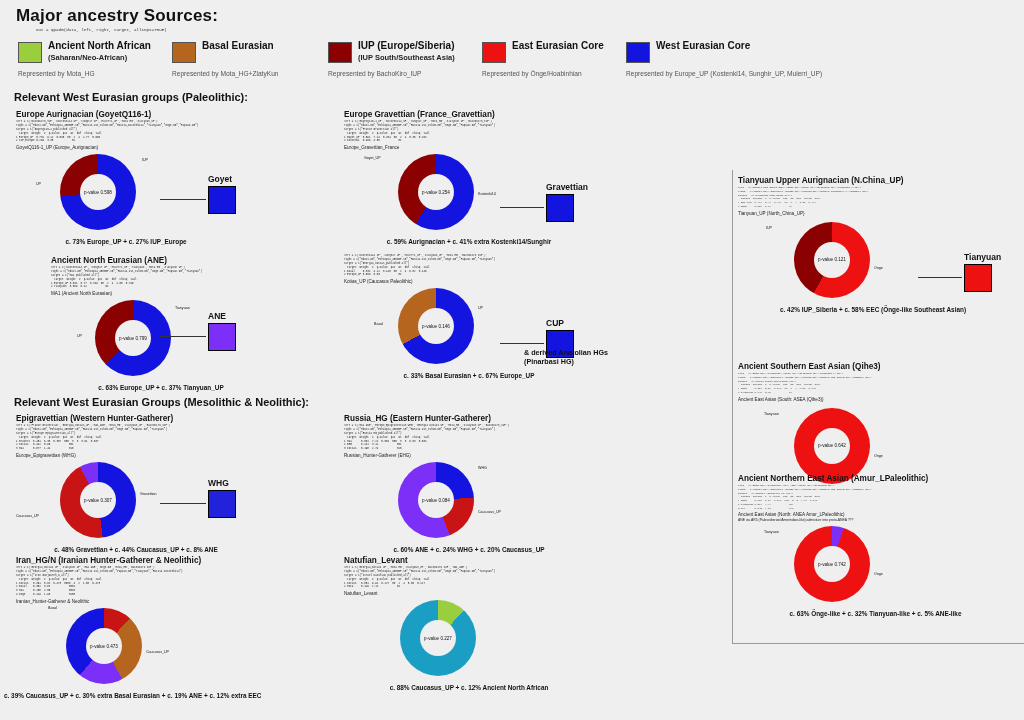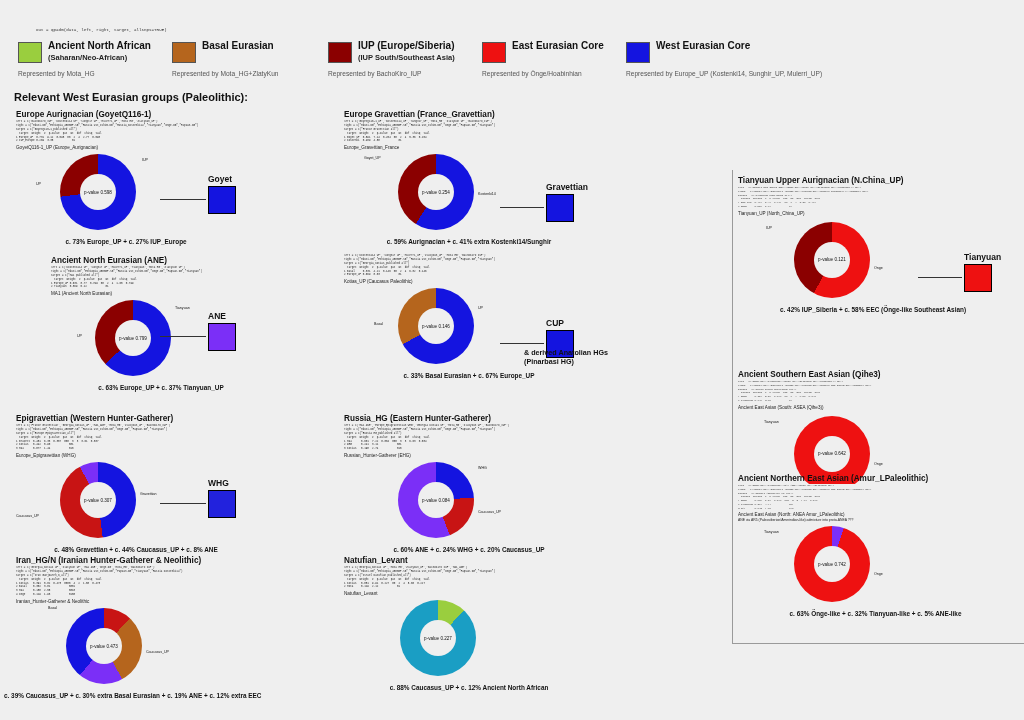--- a/index.html
+++ b/index.html
@@ -88,20 +88,21 @@
   .leader{position:absolute;background:#333;}
 
   
   .vline{position:absolute;background:#9a9a9a;width:1px;}
 </style>
 </head>
 <body>
 
 <div class="page">
 
+  <div class="main-title">Major ancestry Sources:</div>
   <div class="code-top">out = qpadm(data, left, right, target, allsnps=TRUE)</div>
 
   <div class="legend">
     <div class="leg" style="left:0px;">
       <div class="sw" style="background:#9ace3e;"></div>
       <div class="nm">Ancient North African</div>
       <div class="sub">(Saharan/Neo-African)</div>
       <div class="rep">Represented by Mota_HG</div>
     </div>
     <div class="leg" style="left:154px;">
@@ -124,20 +125,21 @@
     </div>
     <div class="leg" style="left:608px;">
       <div class="sw" style="background:#1414e0;"></div>
       <div class="nm">West Eurasian Core</div>
       <div class="sub"></div>
       <div class="rep">Represented by Europe_UP (Kostenki14, Sunghir_UP, Mulerri_UP)</div>
     </div>
   </div>
 
   <div class="sect" style="left:14px;top:91px;">Relevant West Eurasian groups (Paleolithic):</div>
+  <div class="sect" style="left:14px;top:396px;">Relevant West Eurasian Groups (Mesolithic &amp; Neolithic):</div>
 
   <div class="vline" style="left:732px;top:170px;height:474px;"></div>
   <div class="vline" style="left:732px;top:643px;width:292px;height:1px;"></div>
 
   <div class="panel" style="left:16px;top:110px;width:320px;">
     <div class="ptitle">Europe Aurignacian (GoyetQ116-1)</div>
     <div class="codeblk">left = c("BachoKiro_IUP","Kostenki14_UP","Sunghir_UP","Mulerri_UP","Mota_HG","ZlatyKun_UP")
 right = c("Mbuti.DG","Ethiopia_4500BP.SG","Russia_Ust_Ishim.DG","Russia_Kostenki14","Tianyuan","Onge.DG","Papuan.DG")
 target = c("GoyetQ116-1_published_all")
   target  weight  z  p-value  pat  wt  dof  chisq  tail
@@ -352,21 +354,21 @@
       <div class="slice-lab" style="left:80px;top:44px;">Onge</div>
     </div>
     <div class="caption" style="margin-top:8px;width:270px;">c. 42% IUP_Siberia + c. 58% EEC (Önge-like Southeast Asian)</div>
   </div>
   <div class="tgt" style="left:964px;top:264px;">
     <div class="lbl">Tianyuan</div>
     <div class="box" style="background:#ee1111;"></div>
   </div>
   <div class="leader" style="left:918px;top:277px;width:44px;height:1px;"></div>
 
-  <div class="panel" style="left:738px;top:370px;width:280px;">
+  <div class="panel" style="left:738px;top:362px;width:280px;">
     <div class="ptitle">Ancient Southern East Asian (Qihe3)</div>
     <div class="codeblk c3">left = c("Onge.DG","Tianyuan","Mota_HG","ZlatyKun_UP","Kostenki14_UP")
 right = c("Mbuti.DG","Ethiopia_4500BP.SG","Papuan.DG","Russia_Ust_Ishim.DG","Sunghir_UP")
 target = c("China_Qihe3_published_all")
   target  weight  z  p-value  pat  wt  dof  chisq  tail
 1 Onge     0.751  8.84  0.642  00  2  4  2.50  0.642
 2 Tianyuan 0.249  3.02            01</div>
     <div class="runlabel">Ancient East Asian (South: ASEA (Qihe3))</div>
     <div class="donut-wrap" style="margin-top:6px;margin-left:56px;">
       <div class="donut" style="width:76px;height:76px;background:conic-gradient(#ee1111 0deg 360deg);">

